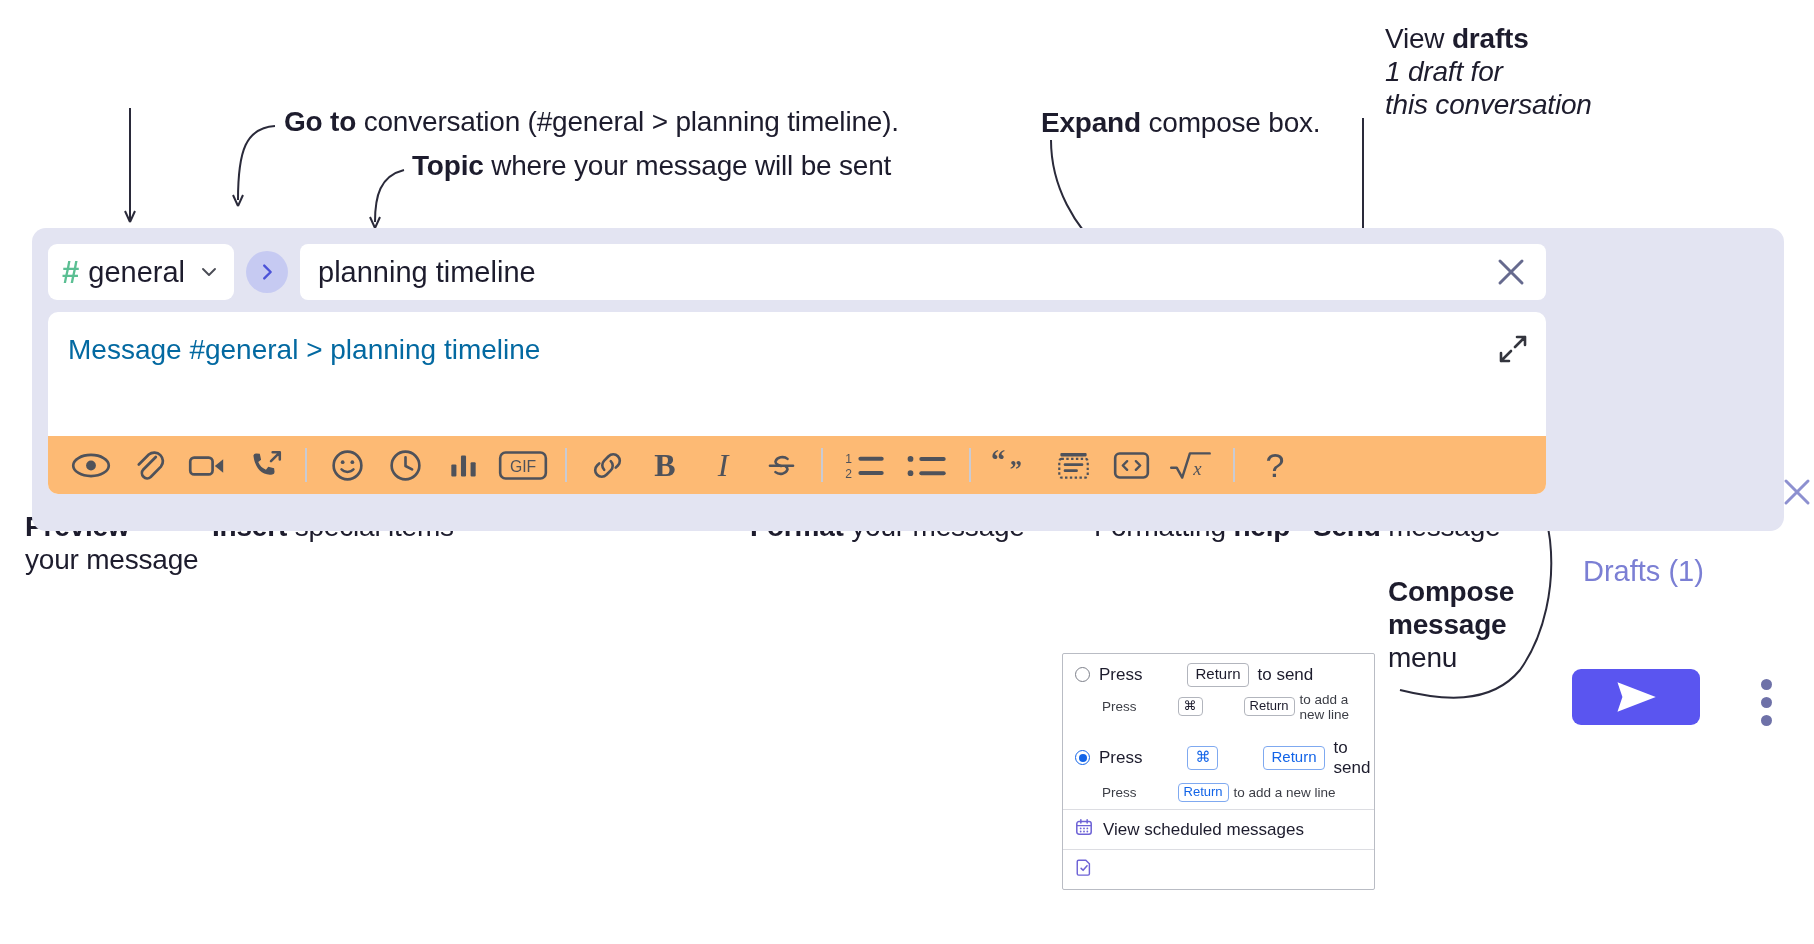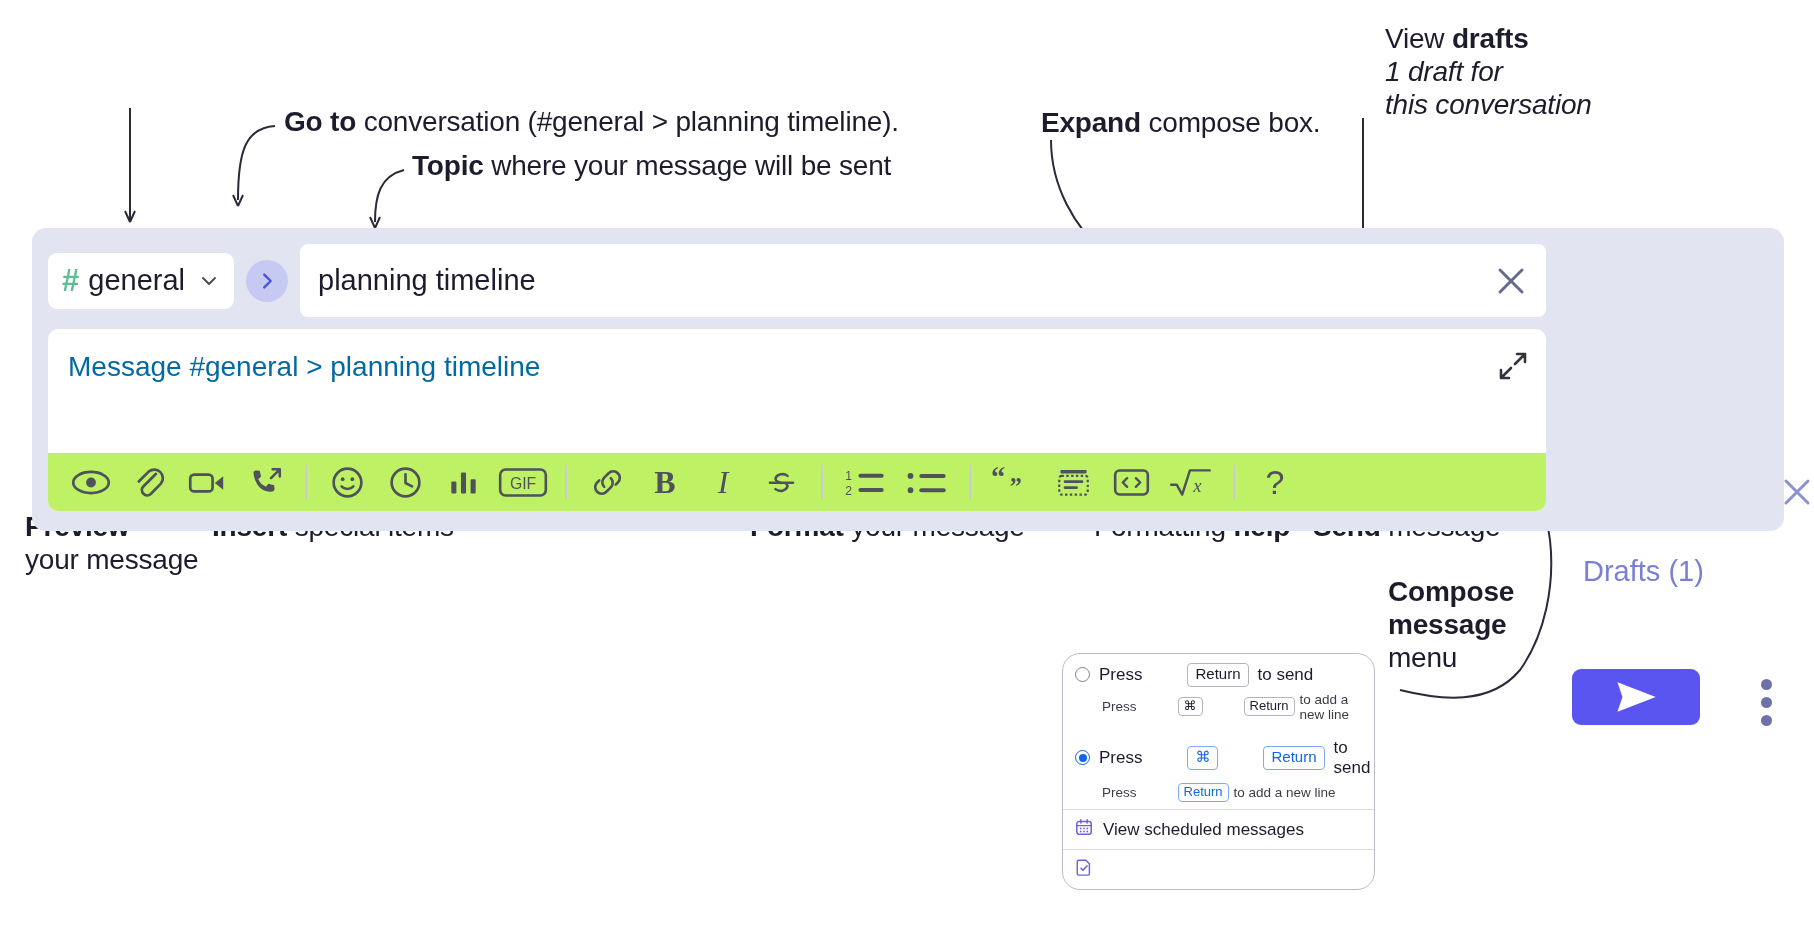--- a/index.html
+++ b/index.html
@@ -65,21 +65,21 @@
     width: 42px; height: 42px;
     border-radius: 50%;
     background: #c6caf2;
     display: flex; align-items: center; justify-content: center;
     flex: 0 0 auto;
   }
   .topic-field {
     flex: 1 1 auto;
     background: #ffffff;
     border-radius: 8px;
-    height: 73px;
+    height: 56px;
     display: flex; align-items: center;
     padding: 0 12px 0 18px;
     position: relative;
   }
   .topic-value { font-size: 29px; color: #1d1c2d; flex: 1 1 auto; }
   .topic-clear { width: 34px; height: 34px; margin-right: 6px; }
 
   .msgbox {
     margin-top: 12px;
     background: #ffffff;
@@ -96,21 +96,21 @@
   }
   .expand-btn {
     position: absolute; right: 18px; top: 22px;
     width: 30px; height: 30px;
   }
 
   .toolbar {
     position: absolute;
     left: 0; right: 0; bottom: 0;
     height: 58px;
-    background: #bef264;
+    background: #fdba74;
     display: flex; align-items: center;
     padding: 0 14px;
     gap: 0;
   }
   .tb-item {
     width: 58px; height: 48px;
     display: flex; align-items: center; justify-content: center;
     color: #63666e;
     flex: 0 0 auto;
   }
@@ -154,21 +154,21 @@
     width: 32px; height: 32px;
   }
 
   
   #popup {
     position: absolute;
     left: 1062px; top: 653px;
     width: 313px;
     background: #ffffff;
     border: 1.5px solid #b9bcc4;
-    border-radius: 18px;
+    border-radius: 2px;
     font-size: 17px;
     color: #1d1c2d;
     overflow: hidden;
   }
   .opt { padding: 9px 12px 7px 12px; }
   .opt-main { display: flex; align-items: center; gap: 9px; font-size: 17px; }
   .opt-sub { display: flex; align-items: center; gap: 5px; font-size: 13.5px; margin: 5px 0 0 27px; color: #3b3d45; }
   .radio {
     width: 15px; height: 15px; border-radius: 50%;
     border: 1.6px solid #7d808a; flex: 0 0 auto;

